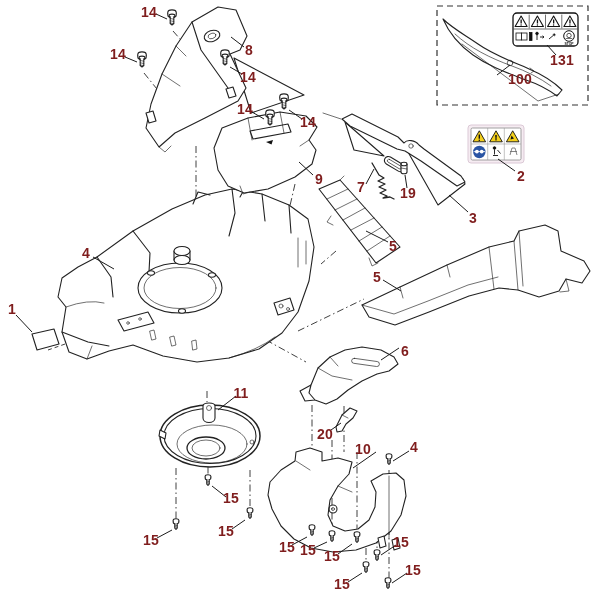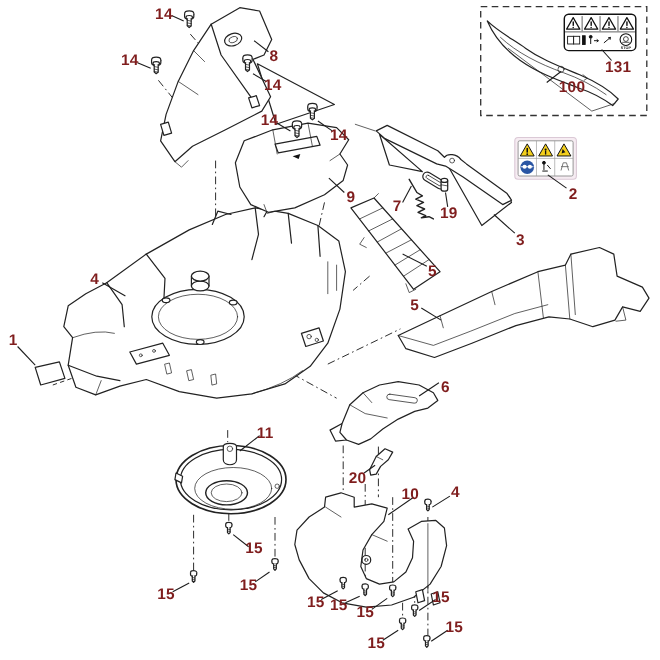--- a/index.html
+++ b/index.html
@@ -346,21 +346,21 @@
 
 <div class="callout" style="left:12px;top:309px">1</div>
 <div class="callout" style="left:521px;top:176px">2</div>
 <div class="callout" style="left:473px;top:218px">3</div>
 <div class="callout" style="left:86px;top:253px">4</div>
 <div class="callout" style="left:393px;top:246px">5</div>
 <div class="callout" style="left:405px;top:351px">6</div>
 <div class="callout" style="left:361px;top:187px">7</div>
 <div class="callout" style="left:249px;top:50px">8</div>
 <div class="callout" style="left:319px;top:179px">9</div>
-<div class="callout" style="left:373px;top:449px">10</div>
+<div class="callout" style="left:363px;top:449px">10</div>
 <div class="callout" style="left:241px;top:393px">11</div>
 <div class="callout" style="left:408px;top:193px">19</div>
 <div class="callout" style="left:377px;top:277px">5</div>
 <div class="callout" style="left:149px;top:12px">14</div>
 <div class="callout" style="left:118px;top:54px">14</div>
 <div class="callout" style="left:248px;top:77px">14</div>
 <div class="callout" style="left:245px;top:109px">14</div>
 <div class="callout" style="left:308px;top:122px">14</div>
 <div class="callout" style="left:231px;top:498px">15</div>
 <div class="callout" style="left:151px;top:540px">15</div>

